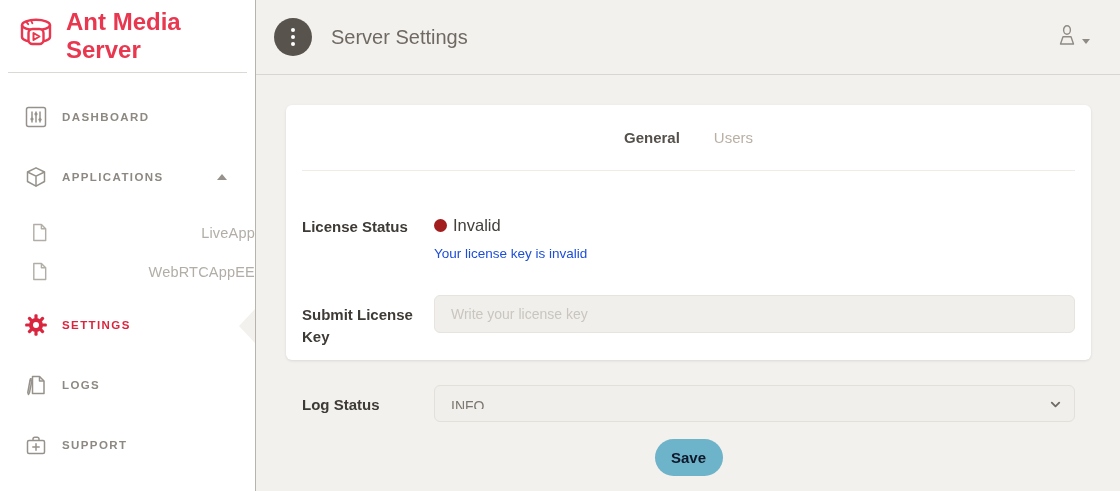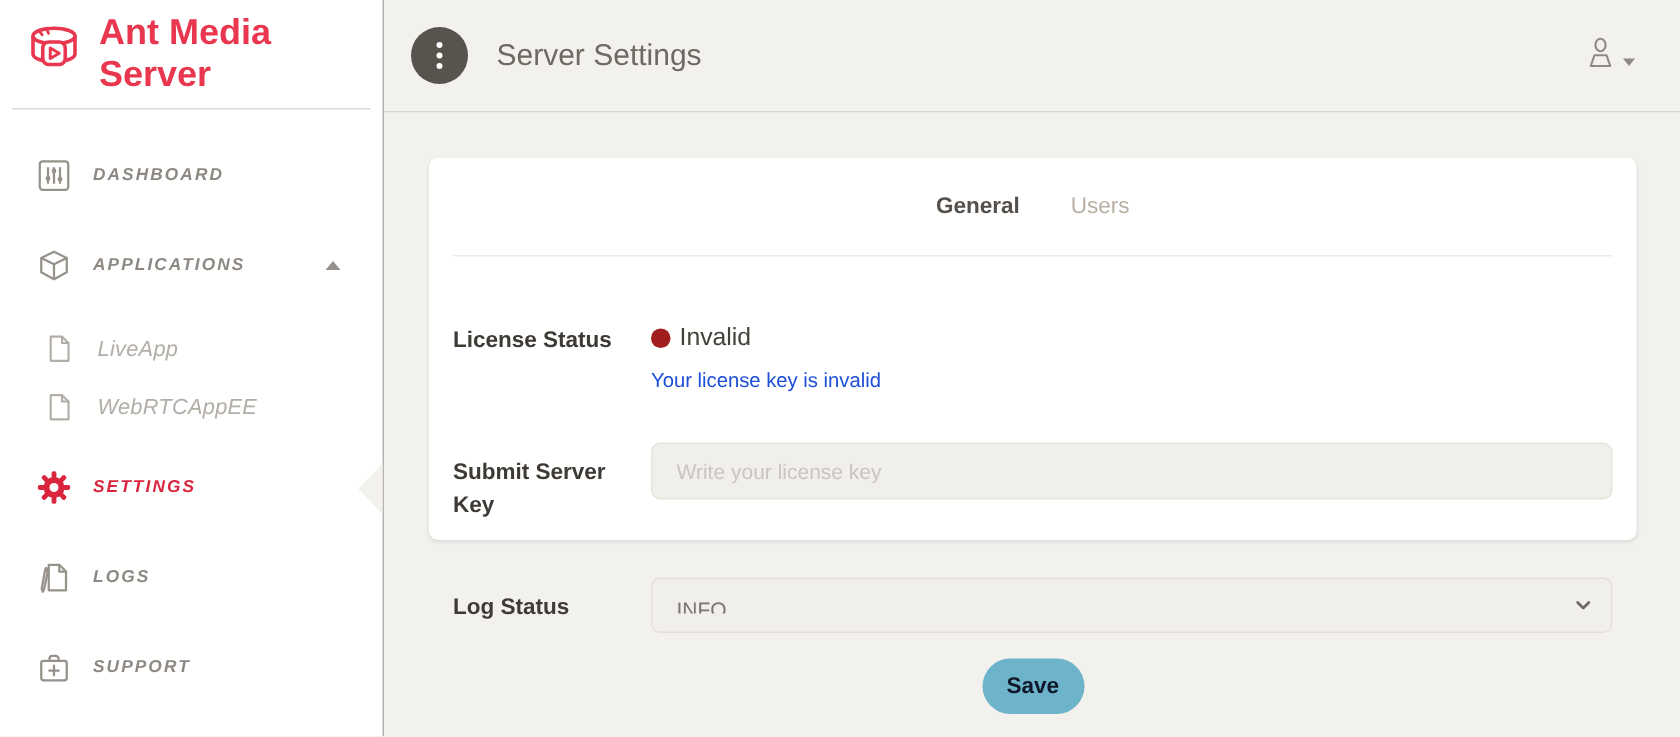--- a/index.html
+++ b/index.html
@@ -12,22 +12,22 @@
     border-right:1px solid #b7b4ae; position:relative; flex:0 0 256px; }
   .logo-row { height:72px; display:flex; align-items:center; padding-left:16px; }
   .logo-text { margin-left:10px; font-size:24px; font-weight:600; color:#e8374e; }
   .logo-divider { height:1px; background:#dbd9d4; margin:0 8px; }
   .side-nav { padding-top:24px; }
   .side-item { height:40px; display:flex; align-items:center; padding-left:24px;
     cursor:pointer; position:relative; }
   .side-item .s-icon { width:24px; height:24px; display:flex; align-items:center;
     justify-content:center; flex:0 0 24px; }
   .side-item .s-label { margin-left:14px; font-size:11.5px; letter-spacing:1.4px;
-    color:#8d8881; font-weight:600;font-style:italic; }
-  .side-item.sub { height:39px; padding-left:27px; }
+    color:#8d8881; font-weight:600; }
+  .side-item.sub { height:39px; padding-left:27px;justify-content:space-between; }
   .side-item.sub .s-label { font-size:14.5px; letter-spacing:0.2px; color:#b2aea7;
     font-weight:400; }
   .mt20 { margin-top:20px; } .mt16 { margin-top:16px; } .mt14 { margin-top:14px; }
   .side-item.active .s-label { color:#d9253e; }
   .caret-up { width:0; height:0; border-left:5px solid transparent;
     border-right:5px solid transparent; border-bottom:6px solid #96928b;
     position:absolute; right:28px; top:17px; }
   .notch { position:absolute; right:0; top:309px; width:0; height:0;
     border-top:17px solid transparent; border-bottom:17px solid transparent;
     border-right:16px solid #f2f1ed; }
@@ -234,21 +234,21 @@
           <div class="fvalue">
             <div class="status-line">
               <span class="status-dot"></span>
               <span class="status-text">Invalid</span>
             </div>
             <div class="status-desc">Your license key is invalid</div>
           </div>
         </div>
 
         <div class="frow row-key">
-          <div class="flabel">Submit Server Key</div>
+          <div class="flabel">Submit License Key</div>
           <div class="fvalue">
             <input class="text-input" type="text" placeholder="Write your license key" style="">
           </div>
         </div>
 
         <div class="frow row-log">
           <div class="flabel">Log Status</div>
           <div class="fvalue select-wrap">
             <select class="log-select">
               <option>INFO</option>

